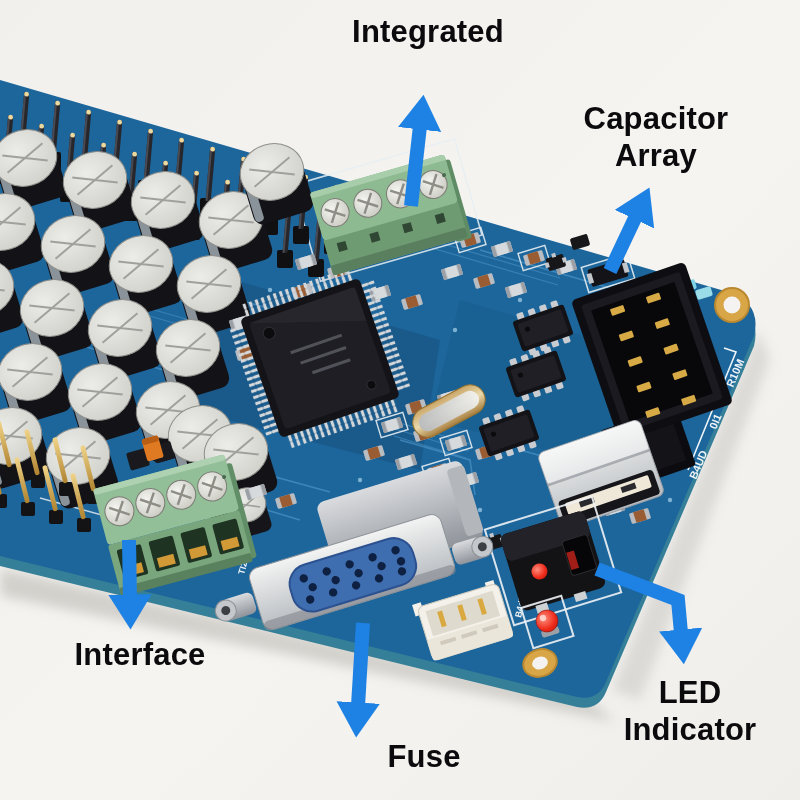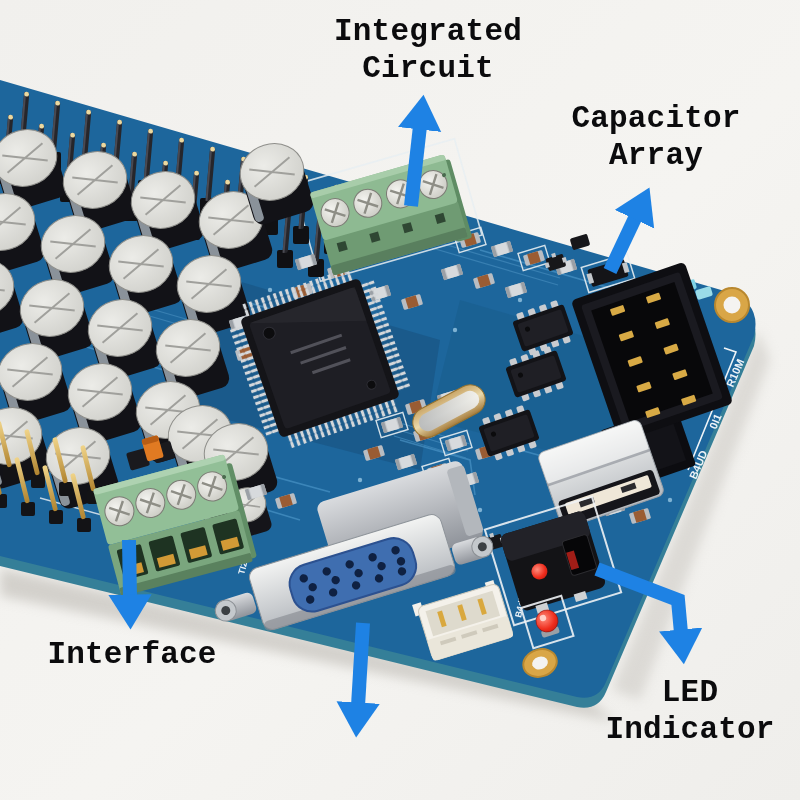--- a/index.html
+++ b/index.html
@@ -1,19 +1,19 @@
 <!DOCTYPE html>
 <html><head>
 <meta charset="utf-8">
 <style>
   html,body{margin:0;padding:0;}
   body{width:800px;height:800px;overflow:hidden;background:#f3f2ef;font-family:"Liberation Sans",sans-serif;}
   .stage{position:relative;width:800px;height:800px;background:linear-gradient(135deg,#f1f0ed 0%,#f5f4f1 55%,#efeeeb 100%);}
   svg{position:absolute;left:0;top:0;}
-  .label{position:absolute;text-align:center;color:#0b0b0d;font-weight:800;font-size:31px;line-height:37px;letter-spacing:.2px;font-family:Liberation Mono, monospace;}
+  .label{position:absolute;text-align:center;color:#0b0b0d;font-weight:800;font-size:31px;line-height:37px;letter-spacing:.2px;}
   .label span{display:block;}
 </style>
 </head>
 <body>
 
 <div class="stage">
 <svg width="800" height="800" viewBox="0 0 800 800">
   <defs>
     <linearGradient id="silverG" x1="0" y1="0" x2="0" y2="1">
       <stop offset="0" stop-color="#f2f3f2"></stop>
@@ -503,26 +503,28 @@
     <line x1="411" y1="206" x2="420" y2="126" stroke-width="14" marker-end="url(#ah)"></line>
     <line x1="610" y1="271" x2="636" y2="216" stroke-width="14" marker-end="url(#ah)"></line>
     <line x1="129" y1="540" x2="130" y2="598" stroke-width="14" marker-end="url(#ah)"></line>
     <line x1="363" y1="623" x2="358" y2="706" stroke-width="14" marker-end="url(#ah)"></line>
     <path d="M597,569 L678,600 L681,633" stroke-width="14" stroke-linejoin="miter" marker-end="url(#ah)"></path>
   </g>
 </svg>
 
 <div class="label" style="left:278px;top:13px;width:300px;">
   <span>Integrated</span>
-  <span>Circuit</span>
 </div>
 <div class="label" style="left:506px;top:100px;width:300px;">
   <span>Capacitor</span>
   <span>Array</span>
 </div>
-<div class="label" style="left:3px;top:636px;width:258px;">
+<div class="label" style="left:11px;top:636px;width:258px;">
   <span>Interface</span>
+</div>
+<div class="label" style="left:274px;top:738px;width:300px;">
+  <span>Fuse</span>
 </div>
 <div class="label" style="left:540px;top:674px;width:300px;">
   <span>LED</span>
   <span>Indicator</span>
 </div>
 </div>
 
 </body></html>

